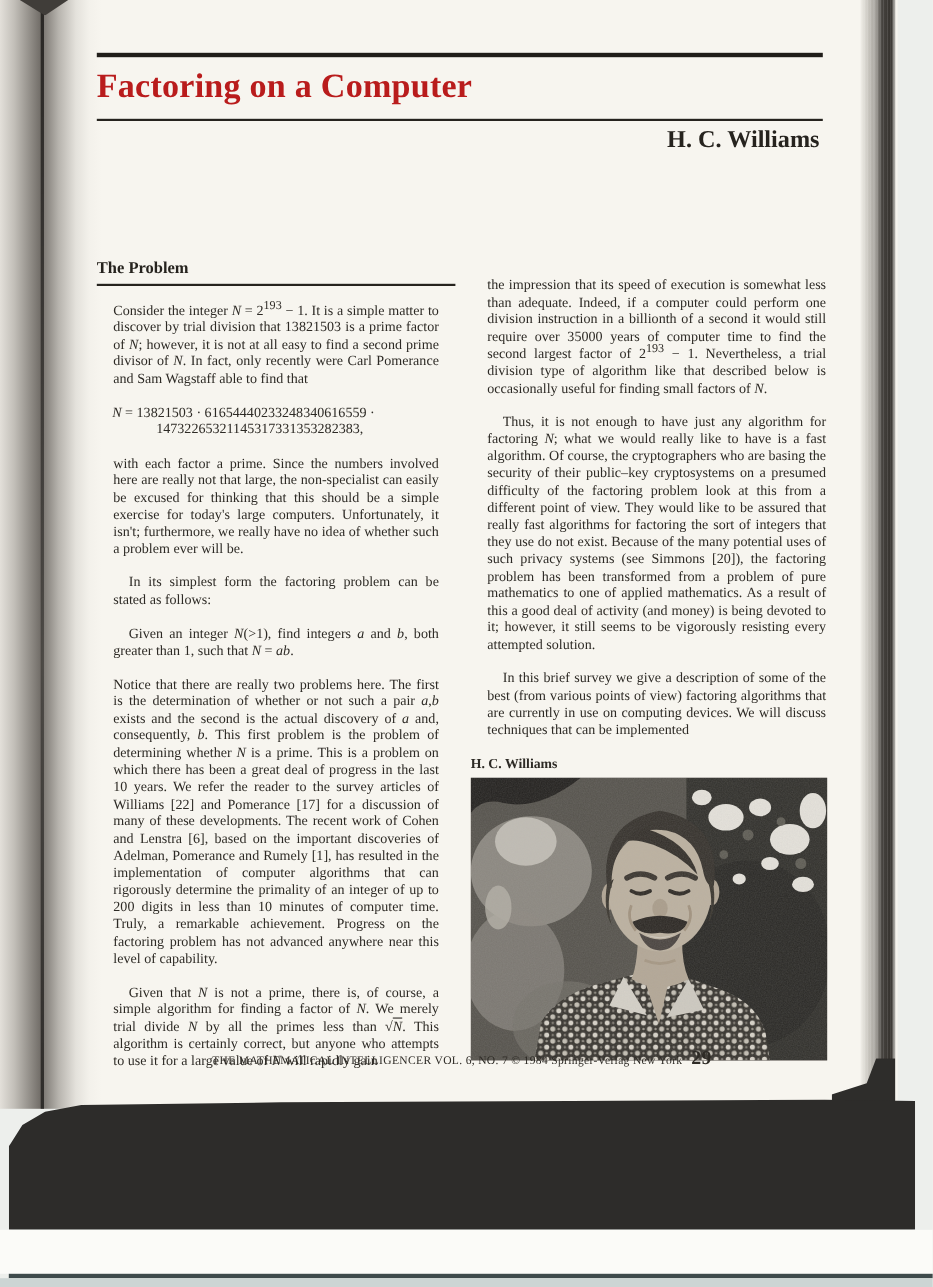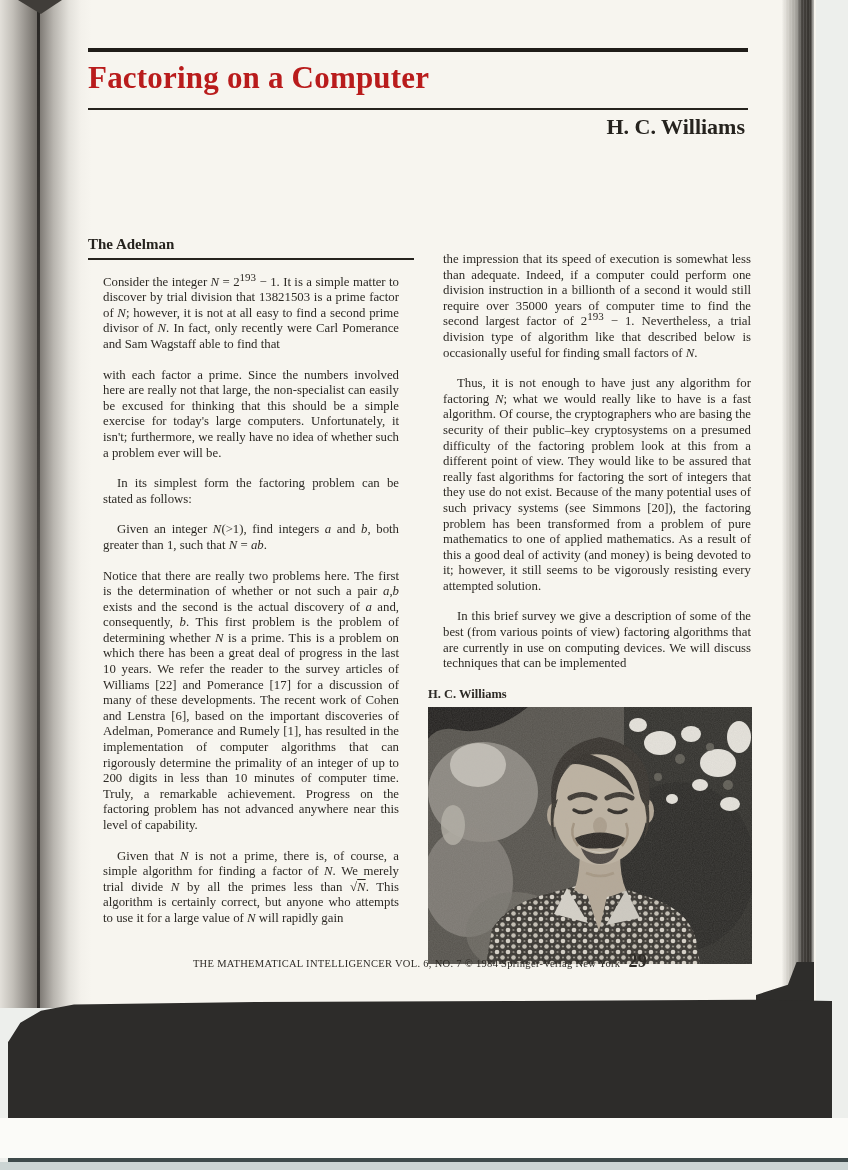--- a/index.html
+++ b/index.html
@@ -98,23 +98,27 @@
 
 <div class="page"></div>
 
 <div class="content">
   <div class="rule-top"></div>
   <h1 class="title">Factoring on a Computer</h1>
   <div class="rule-thin"></div>
   <h2 class="author">H. C. Williams</h2>
 
   <div class="col col-left">
-    <h3 class="section-heading">The Adelman</h3>
+    <h3 class="section-heading">The Problem</h3>
     <div class="section-rule"></div>
     <p class="p">Consider the integer <i>N</i> = 2<sup>193</sup> − 1. It is a simple matter to discover by trial division that 13821503 is a prime factor of <i>N</i>; however, it is not at all easy to find a second prime divisor of <i>N</i>. In fact, only recently were Carl Pomerance and Sam Wagstaff able to find that</p>
+    <div class="equation">
+      <div><i>N</i> = 13821503 · 61654440233248340616559 ·</div>
+      <div class="eq-l2">14732265321145317331353282383,</div>
+    </div>
     <p class="p">with each factor a prime. Since the numbers involved here are really not that large, the non-specialist can easily be excused for thinking that this should be a simple exercise for today's large computers. Unfortunately, it isn't; furthermore, we really have no idea of whether such a problem ever will be.</p>
     <p class="p indent">In its simplest form the factoring problem can be stated as follows:</p>
     <p class="p indent sp-before">Given an integer <i>N</i>(&gt;1), find integers <i>a</i> and <i>b</i>, both greater than 1, such that <i>N</i> = <i>ab</i>.</p>
     <p class="p sp-before">Notice that there are really two problems here. The first is the determination of whether or not such a pair <i>a</i>,<i>b</i> exists and the second is the actual discovery of <i>a</i> and, consequently, <i>b</i>. This first problem is the problem of determining whether <i>N</i> is a prime. This is a problem on which there has been a great deal of progress in the last 10 years. We refer the reader to the survey articles of Williams [22] and Pomerance [17] for a discussion of many of these developments. The recent work of Cohen and Lenstra [6], based on the important discoveries of Adelman, Pomerance and Rumely [1], has resulted in the implementation of computer algorithms that can rigorously determine the primality of an integer of up to 200 digits in less than 10 minutes of computer time. Truly, a remarkable achievement. Progress on the factoring problem has not advanced anywhere near this level of capability.</p>
     <p class="p indent">Given that <i>N</i> is not a prime, there is, of course, a simple algorithm for finding a factor of <i>N</i>. We merely trial divide <i>N</i> by all the primes less than √<i class="ov">N</i>. This algorithm is certainly correct, but anyone who attempts to use it for a large value of <i>N</i> will rapidly gain</p>
   </div>
 
   <div class="col col-right">
     <p class="p">the impression that its speed of execution is somewhat less than adequate. Indeed, if a computer could perform one division instruction in a billionth of a second it would still require over 35000 years of computer time to find the second largest factor of 2<sup>193</sup> − 1. Nevertheless, a trial division type of algorithm like that described below is occasionally useful for finding small factors of <i>N</i>.</p>
     <p class="p indent">Thus, it is not enough to have just any algorithm for factoring <i>N</i>; what we would really like to have is a fast algorithm. Of course, the cryptographers who are basing the security of their public–key cryptosystems on a presumed difficulty of the factoring problem look at this from a different point of view. They would like to be assured that really fast algorithms for factoring the sort of integers that they use do not exist. Because of the many potential uses of such privacy systems (see Simmons [20]), the factoring problem has been transformed from a problem of pure mathematics to one of applied mathematics. As a result of this a good deal of activity (and money) is being devoted to it; however, it still seems to be vigorously resisting every attempted solution.</p>

